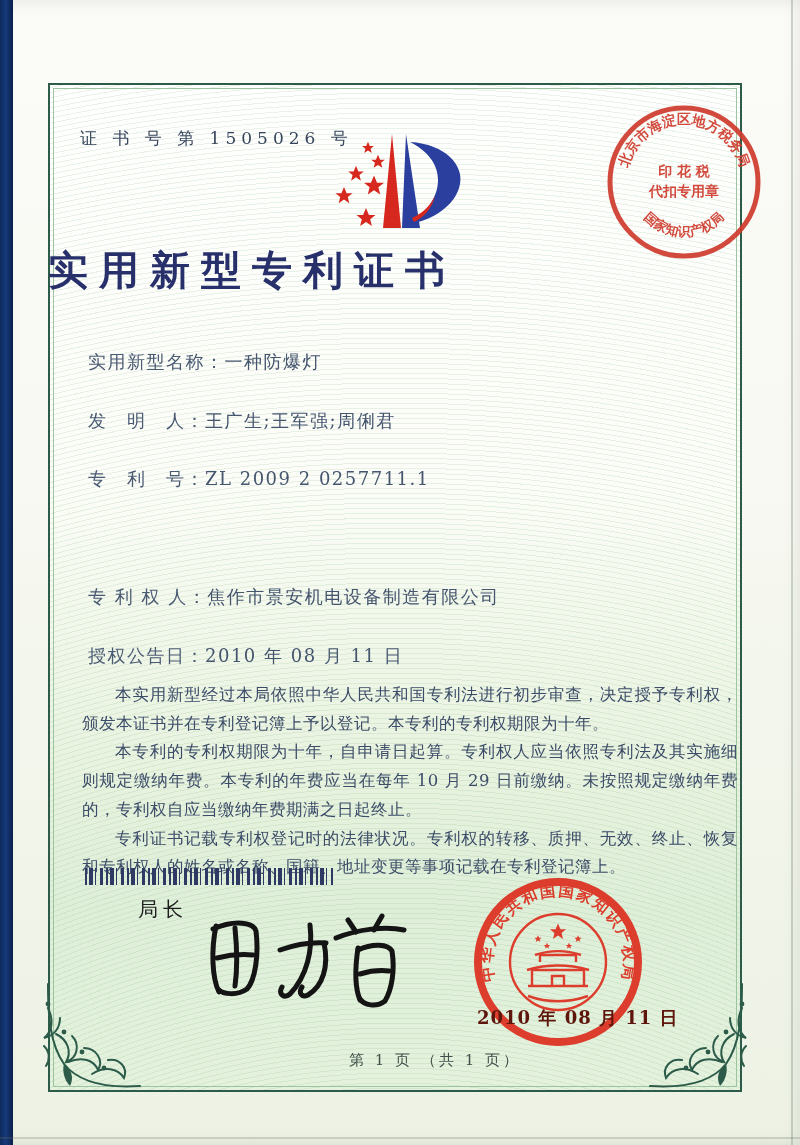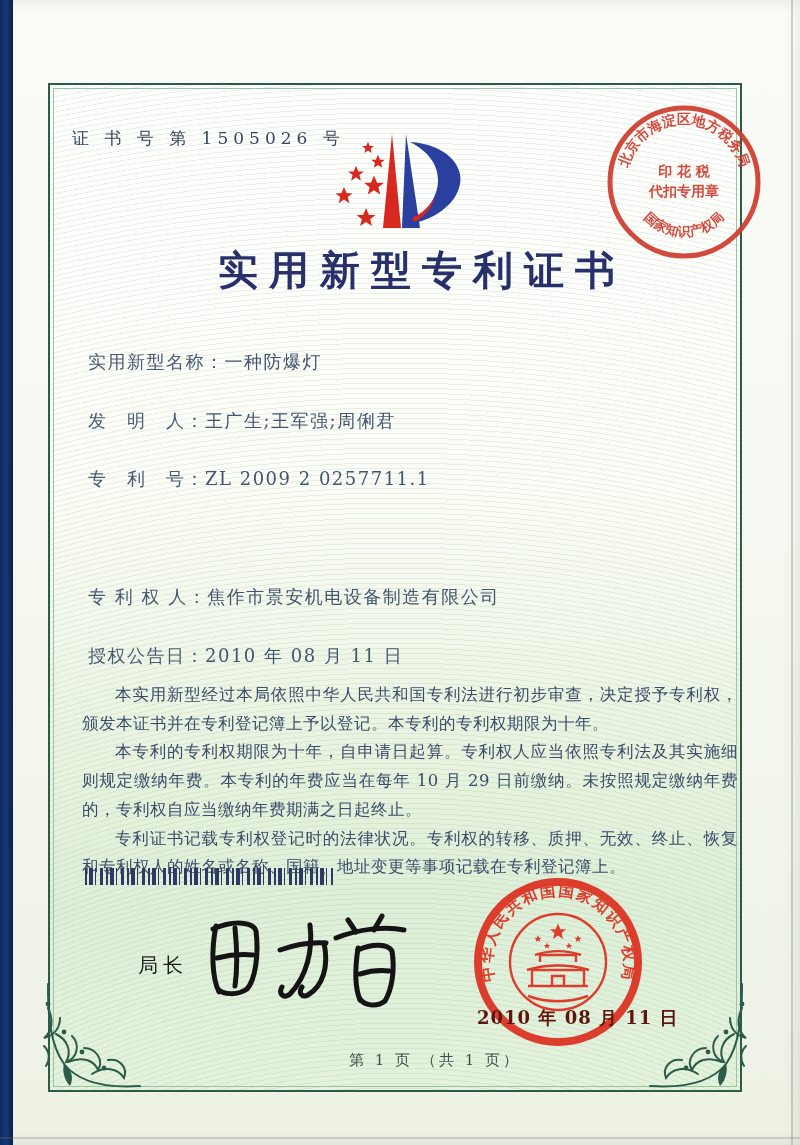--- a/index.html
+++ b/index.html
@@ -22,46 +22,46 @@
     border:2px solid #2c5b49; }
   .frame-inner { position:absolute; left:3px; top:3px; right:3px; bottom:3px;
     border:1px solid #9dc4a0; }
   
   .guilloche { position:absolute; left:50px; top:85px; width:690px; height:1005px;
     background:
       repeating-radial-gradient(circle at 50% 170%, rgba(130,185,130,.18) 0 1px, transparent 1px 5px),
       linear-gradient(180deg, rgba(255,255,255,.95) 0%, rgba(252,253,248,.9) 40%, rgba(233,243,224,.95) 66%, rgba(221,238,215,.95) 82%, rgba(228,242,221,.95) 100%);
   }
 
-  .cert-no { position:absolute; left:72px; top:127px; font-size:17px; color:#37455c; letter-spacing:5px; }
+  .cert-no { position:absolute; left:80px; top:127px; font-size:17px; color:#37455c; letter-spacing:5px; }
 
   .logo { position:absolute; left:322px; top:126px; width:152px; height:108px; }
 
-  .title { position:absolute; left:48px; top:243px; width:748px; text-align:center;
+  .title { position:absolute; left:48px; top:243px; width:748px; 
     font-size:40px; font-weight:bold; color:#27306a; letter-spacing:11px; }
 
   .field-row { position:absolute; left:88px; width:640px; font-size:18px; color:#4b5a73;
     letter-spacing:1.5px; white-space:nowrap; }
   .field-label { color:#4b5a73; }
   .field-value { color:#45556e;text-align:center; }
   .row-0 { top:350px; } .row-1 { top:409px; } .row-2 { top:467px; }
   .row-3 { top:526px; } .row-4 { top:585px; } .row-5 { top:644px; }
 
   .paragraphs { position:absolute; left:82px; top:681px; width:656px;
     font-size:16.5px; line-height:1.74; color:#3c4c68; text-align:justify; letter-spacing:.5px; }
   .paragraphs p { text-indent:2em; }
 
   .barcode { position:absolute; left:85px; top:868px; width:248px; height:17px;
     background:repeating-linear-gradient(90deg,
       #2e3a63 0 2px, transparent 2px 4px,
       #2e3a63 4px 8px, transparent 8px 10px,
       #2e3a63 10px 11px, transparent 11px 15px,
       #2e3a63 15px 18px, transparent 18px 21px); }
 
-  .signer-title { position:absolute; left:138px; top:952px; font-size:20px; color:#1d1d1d;
+  .signer-title { position:absolute; left:138px; top:896px; font-size:20px; color:#1d1d1d;
     letter-spacing:5px; font-family:"DejaVu Sans","Liberation Sans",sans-serif;text-align:center; }
   .signature-svg { position:absolute; left:196px; top:898px; width:212px; height:118px; }
 
   .tax-stamp { position:absolute; left:604px; top:102px; width:160px; height:160px; opacity:.92; }
   .seal { position:absolute; left:468px; top:872px; width:180px; height:180px; opacity:.95; }
   .seal-date { position:absolute; left:477px; top:1006px; width:190px; font-size:18px; font-weight:bold;
     color:#5e160c; letter-spacing:1px; white-space:nowrap; }
 
   .footer { position:absolute; left:48px; top:1051px; width:774px; text-align:center;
     font-size:15px; color:#3f4f49; letter-spacing:3px; }

